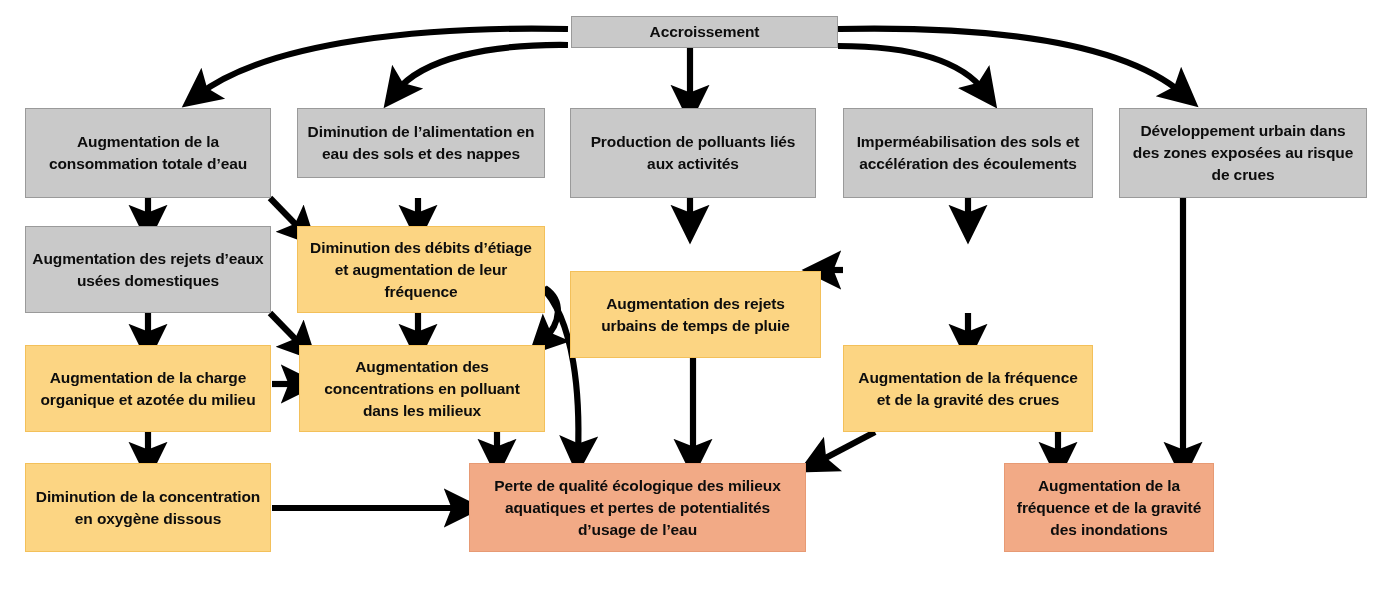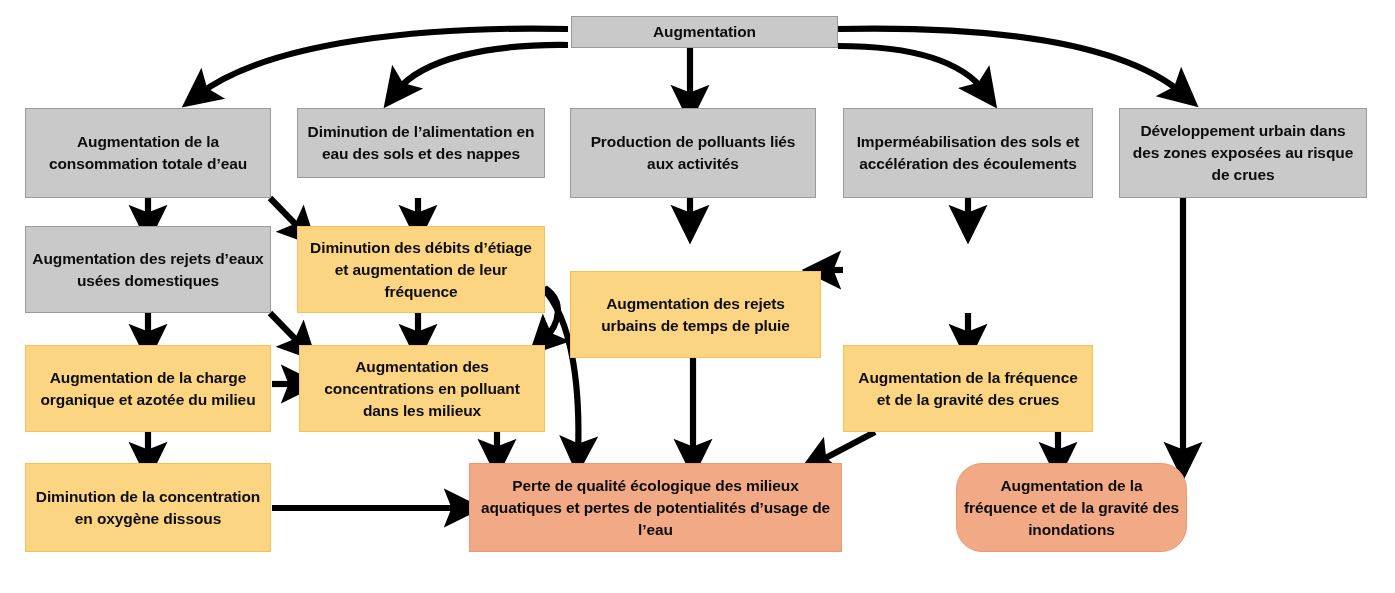--- a/index.html
+++ b/index.html
@@ -85,21 +85,21 @@
 
       <path d="M 875 432 L 816 463"></path>
 
       <path d="M 1058 432 L 1058 461"></path>
 
       <path d="M 272 508 L 463 508"></path>
     </g>
   </svg>
 
   <div class="node grey" style="left:571px;top:16px;width:267px;height:32px;">
-    <span>Augmentation</span>
+    <span>Accroissement</span>
   </div>
 
   <div class="node grey" style="left:25px;top:108px;width:246px;height:90px;">
     <span>Augmentation de la consommation totale d’eau</span>
   </div>
   <div class="node grey" style="left:297px;top:108px;width:248px;height:70px;">
     <span>Diminution de l’alimentation en eau des sols et des nappes</span>
   </div>
   <div class="node grey" style="left:570px;top:108px;width:246px;height:90px;">
     <span>Production de polluants liés aux activités</span>
@@ -127,20 +127,20 @@
   <div class="node yellow" style="left:299px;top:345px;width:246px;height:87px;">
     <span>Augmentation des concentrations en polluant dans les milieux</span>
   </div>
   <div class="node yellow" style="left:843px;top:345px;width:250px;height:87px;">
     <span>Augmentation de la fréquence et de la gravité des crues</span>
   </div>
 
   <div class="node yellow" style="left:25px;top:463px;width:246px;height:89px;">
     <span>Diminution de la concentration en oxygène dissous</span>
   </div>
-  <div class="node salmon" style="left:469px;top:463px;width:373px;height:89px;">
+  <div class="node salmon" style="left:469px;top:463px;width:337px;height:89px;">
     <span>Perte de qualité écologique des milieux aquatiques et pertes de potentialités d’usage de l’eau</span>
   </div>
-  <div class="node salmon" style="left:956px;top:463px;width:231px;height:89px;border-radius:26px;">
+  <div class="node salmon" style="left:1004px;top:463px;width:210px;height:89px;">
     <span>Augmentation de la fréquence et de la gravité des inondations</span>
   </div>
 
 </div>
 
 </body></html>

